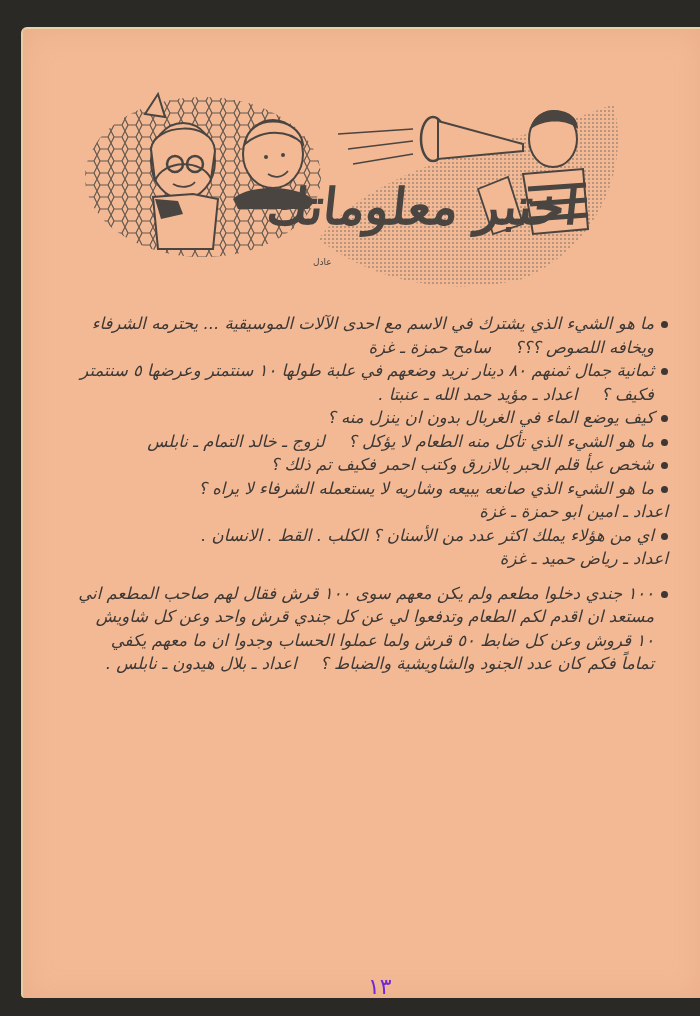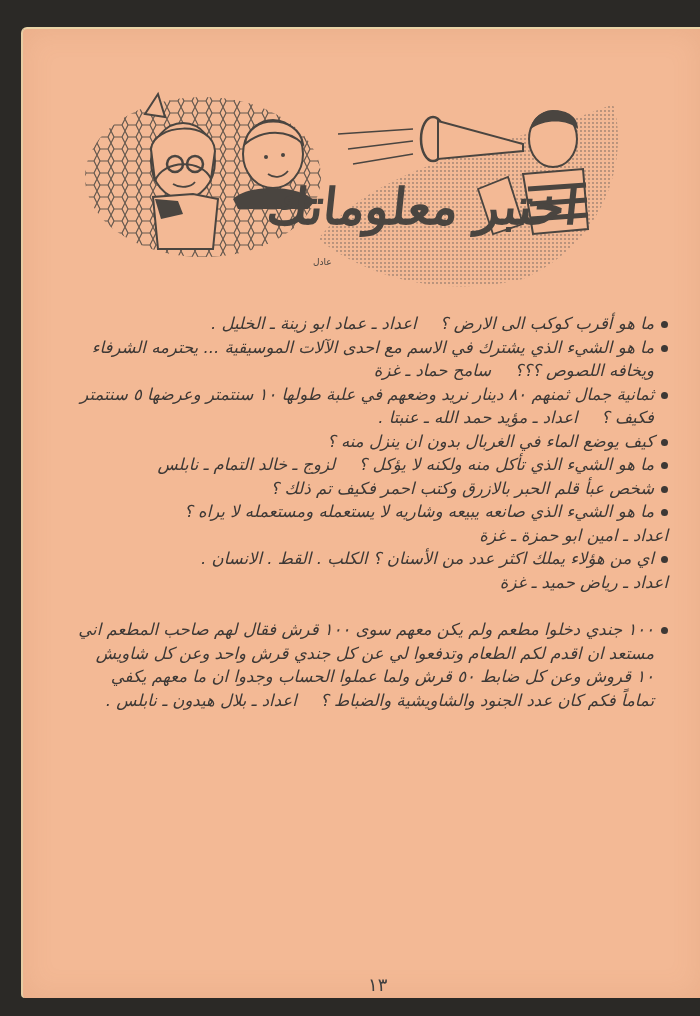--- a/index.html
+++ b/index.html
@@ -44,21 +44,21 @@
     .q { position: relative; padding-right: 14px; margin: 0; }
     .q .bullet {
       position: absolute; right: 0; top: 9px;
       width: 7px; height: 7px; border-radius: 50%; background: #3d3835;
     }
     .q .credit { margin-right: 18px; }
     .credit-line { padding-right: 22px; }
     .credit-line.left { text-align: right; padding-left: 40px; padding-right: 0; }
     .page-number {
       position: absolute; left: 345px; top: 945px;
-      font-size: 18px; color: #404040; direction: rtl;
+      font-size: 22px; color: #6d28d9; direction: rtl;
     }
   </style>
 </head>
 <body>
 
 <div class="page">
 
   <div class="banner">
     <svg viewBox="0 0 560 210">
       <defs>
@@ -105,57 +105,52 @@
         <path d="M395 100 L425 88 L440 135 L410 145 Z" fill="#f3b995" stroke="#4a4540" stroke-width="1.8"></path>
       </g>
     </svg>
   </div>
   <div class="banner-title">اختبر معلوماتك</div>
   <div class="artist-sig">عادل</div>
 
   <div class="content">
     <p class="q">
       <span class="bullet"></span>
-      <span>ما هو أقرب كوكب الى الارض ؟</span>
-      <span class="credit">اعداد ـ عماد ابو زينة ـ الخليل .</span>
-    </p>
-    <p class="q">
-      <span class="bullet"></span>
       <span>ما هو الشيء الذي يشترك في الاسم مع احدى الآلات الموسيقية ... يحترمه الشرفاء ويخافه اللصوص ؟؟؟</span>
-      <span class="credit">سامح حماد ـ غزة</span>
+      <span class="credit">سامح حمزة ـ غزة</span>
     </p>
     <p class="q">
       <span class="bullet"></span>
       <span>ثمانية جمال ثمنهم ٨٠ دينار نريد وضعهم في علبة طولها ١٠ سنتمتر وعرضها ٥ سنتمتر فكيف ؟</span>
       <span class="credit">اعداد ـ مؤيد حمد الله ـ عنبتا .</span>
     </p>
     <p class="q">
       <span class="bullet"></span>
       <span>كيف يوضع الماء في الغربال بدون ان ينزل منه ؟</span>
     </p>
     <p class="q">
       <span class="bullet"></span>
-      <span>ما هو الشيء الذي تأكل منه ولكنه لا يؤكل ؟</span>
+      <span>ما هو الشيء الذي تأكل منه الطعام لا يؤكل ؟</span>
       <span class="credit">لزوج ـ خالد التمام ـ نابلس</span>
     </p>
     <p class="q">
       <span class="bullet"></span>
       <span>شخص عبأ قلم الحبر بالازرق وكتب احمر فكيف تم ذلك ؟</span>
     </p>
     <p class="q">
       <span class="bullet"></span>
-      <span>ما هو الشيء الذي صانعه يبيعه وشاريه لا يستعمله ومستعمله لا يراه ؟</span>
+      <span>ما هو الشيء الذي صانعه يبيعه وشاريه لا يستعمله الشرفاء لا يراه ؟</span>
     </p>
     <div class="credit-line left">اعداد ـ امين ابو حمزة ـ غزة</div>
     <p class="q">
       <span class="bullet"></span>
       <span>اي من هؤلاء يملك اكثر عدد من الأسنان ؟ الكلب . القط . الانسان .</span>
     </p>
     <div class="credit-line left">اعداد ـ رياض حميد ـ غزة</div>
-    <p class="q" style="margin-top:24px;">
+    <p class="q" style="margin-top:11px;">
       <span class="bullet"></span>
       <span>١٠٠ جندي دخلوا مطعم ولم يكن معهم سوى ١٠٠ قرش فقال لهم صاحب المطعم اني مستعد ان اقدم لكم الطعام وتدفعوا لي عن كل جندي قرش واحد وعن كل شاويش ١٠ قروش وعن كل ضابط ٥٠ قرش ولما عملوا الحساب وجدوا ان ما معهم يكفي تماماً فكم كان عدد الجنود والشاويشية والضباط ؟</span>
       <span class="credit">اعداد ـ بلال هيدون ـ نابلس .</span>
     </p>
   </div>
 
   <div class="page-number">١٣</div>
 </div>
 
 </body></html>

